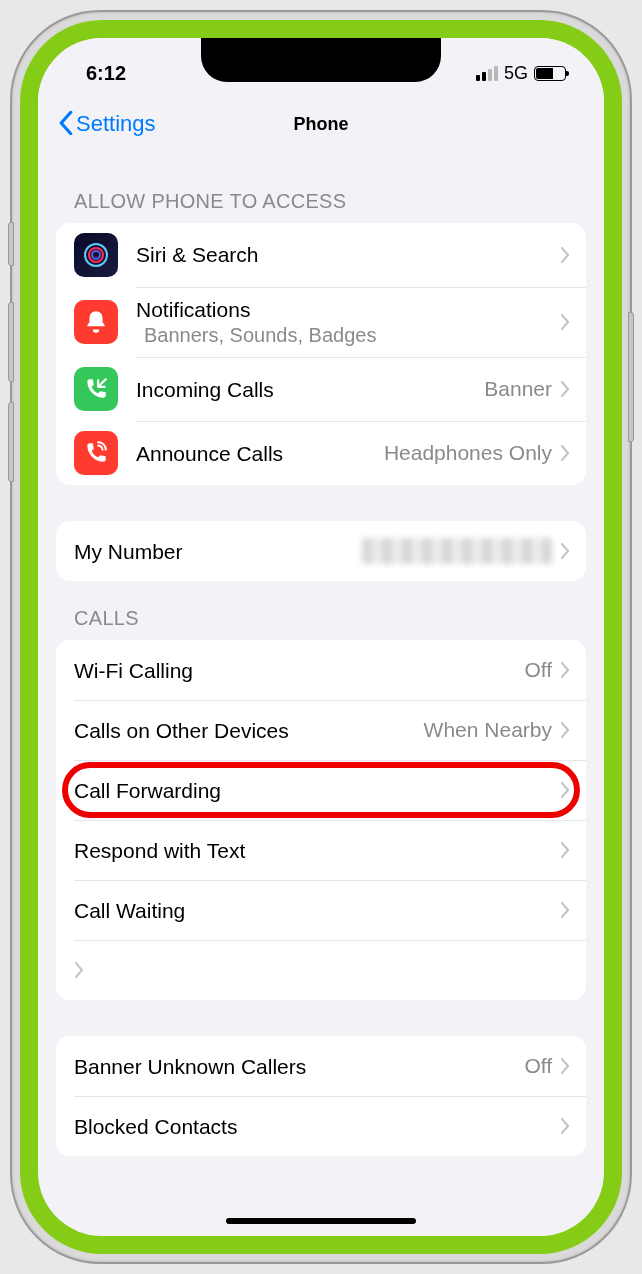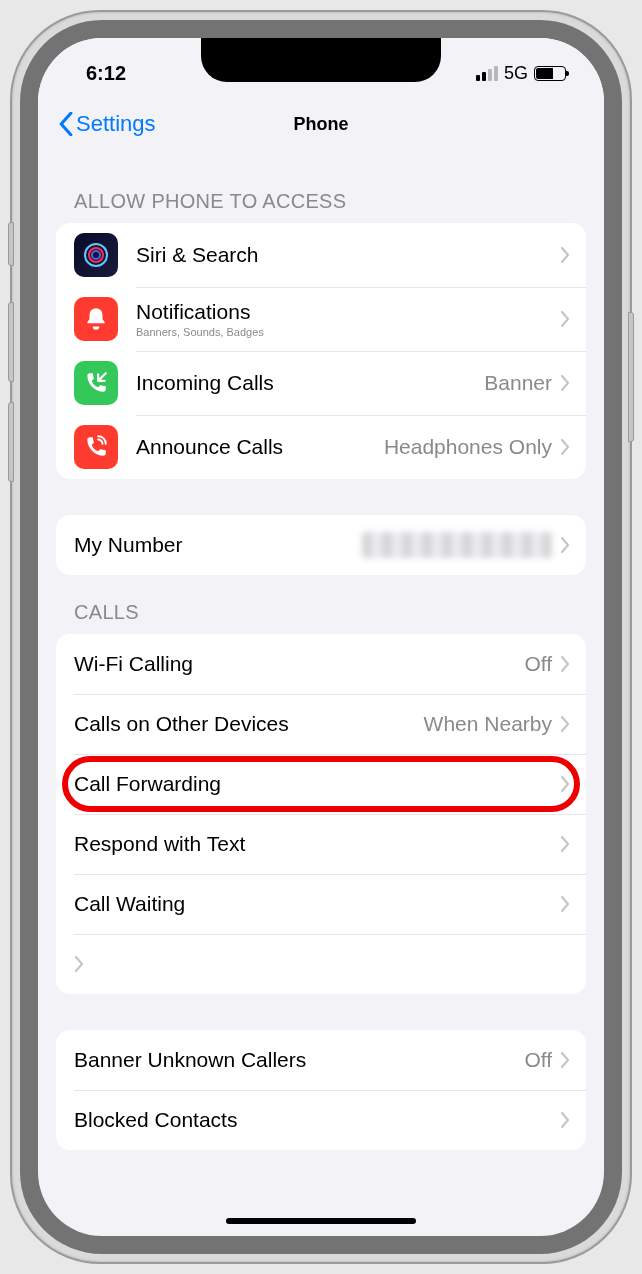--- a/index.html
+++ b/index.html
@@ -16,21 +16,21 @@
     background: #dadada;
     border-radius: 90px;
     border: 2px solid #9a9a9a;
     padding: 8px;
     position: relative;
     box-shadow: inset 0 0 3px rgba(0,0,0,0.2);
   }
   .device-inner {
     width: 100%;
     height: 100%;
-    background: #737373;
+    background: #84cc16;
     border-radius: 82px;
     padding: 18px;
     position: relative;
   }
   .screen {
     width: 100%;
     height: 100%;
     background: #f2f2f7;
     border-radius: 64px;
     overflow: hidden;
@@ -74,21 +74,21 @@
     display: flex;
     align-items: center;
     justify-content: center;
     position: relative;
     height: 60px;
     background: #f2f2f7;
     padding: 0 20px;
   }
   .nav-back {
     position: absolute; left: 20px; top: 50%; transform: translateY(-50%);
-    display: flex; align-items: center; gap: 2px;
+    display: flex; gap: 2px;
     color: #007aff; font-size: 22px;
   }
   .nav-title { font-size: 18px; font-weight: 700; color: #000; }
 
   .content {
     height: calc(100% - 116px);
     overflow: hidden;
     padding-top: 10px;
   }
 
@@ -122,21 +122,21 @@
   .row .app-icon {
     width: 44px; height: 44px;
     border-radius: 10px;
     margin-right: 18px;
     flex-shrink: 0;
     display:flex; align-items:center; justify-content:center;
     color:#fff;
   }
   .row .labels { flex: 1; display:flex; flex-direction:column; justify-content:flex-start; }
   .row .title { font-size: 21px; color:#000; line-height:1.2; }
-  .row .sub { font-size: 11px; color:#8a8a8e; line-height:1.2; margin-top:1px;}
+  .row .sub { font-size: 20px; color:#8a8a8e; line-height:1.2; margin-top:1px;margin-left:8px;}
   .row .value { font-size: 21px; color: #8a8a8e; margin-left:auto; margin-right:8px; white-space:nowrap;}
   .row .chev { color:#c6c6c8; flex-shrink:0;}
   .row .blurred {
     width: 190px; height: 26px;
     background: repeating-linear-gradient(90deg,#d6d6d9 0 10px,#ececef 10px 20px);
     filter: blur(3px);
     border-radius:3px;
     margin-left:auto; margin-right:8px;
   }
   .spacer-sm { height: 36px; }

